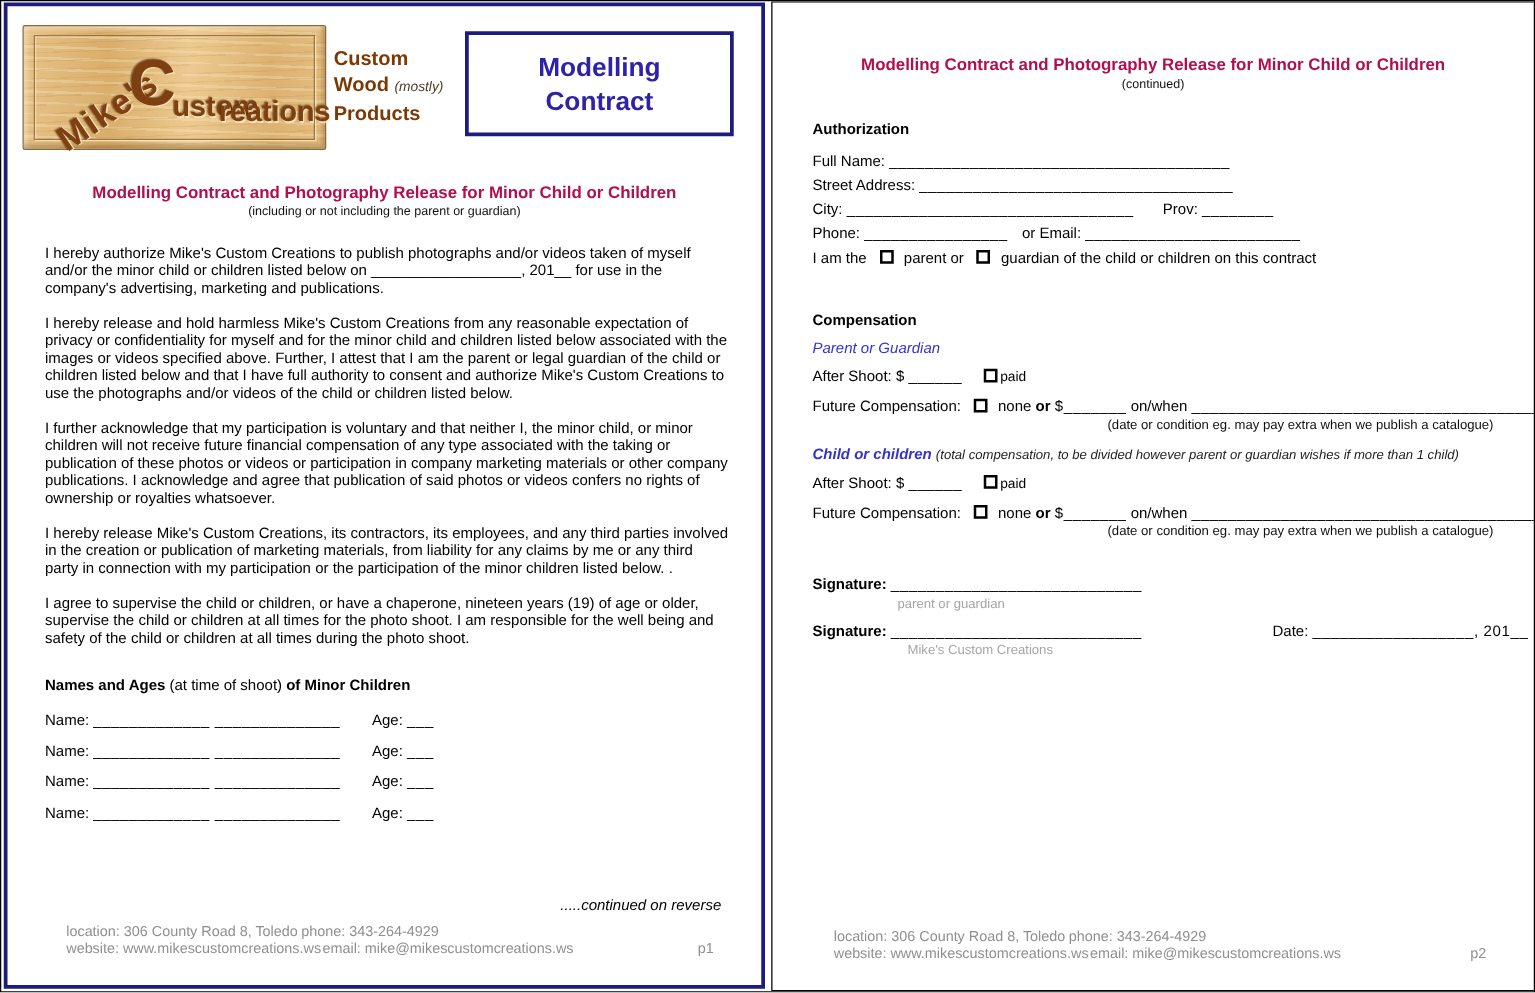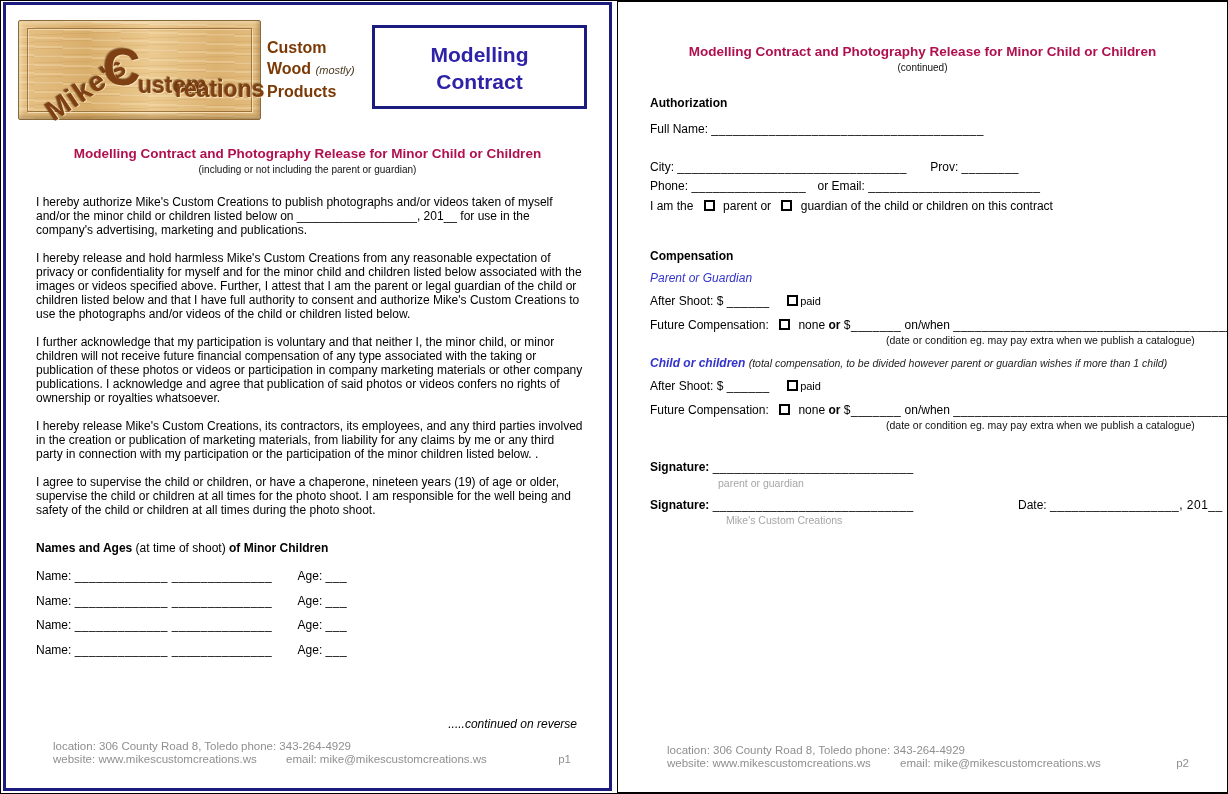--- a/index.html
+++ b/index.html
@@ -64,21 +64,21 @@
   .name-row { margin-bottom:5.5px; line-height:19px; white-space:nowrap; }
   .name-row .age { margin-left:22px; }
 
   .continued { position:absolute; right:32px; top:712px; font-style:italic; font-size:12px; }
 
   
   .footer { position:absolute; left:30px; right:30px; bottom:22px; color:#8f8f8f; font-size:11.5px; line-height:13px; }
   .footer .fline { position:relative; height:13px; }
   .footer .fl { position:absolute; left:17px; }
   .footer .fr1 { position:absolute; left:205px; }
-  .footer .fr2 { position:absolute; left:222px;margin-left:28px; }
+  .footer .fr2 { position:absolute; left:222px; }
   .footer .pageno { position:absolute; right:8px; top:13px; }
 
   
   .p2block { position:absolute; left:32px; right:28px; font-size:12px; white-space:nowrap; }
   .sec-title { font-weight:bold; font-size:12px; }
   .blank { letter-spacing:0.5px; }
 
   .cbx {
     display:inline-block; width:11px; height:11px; border:2px solid #000;
     vertical-align:-1px; margin:0 5px 0 7px; background:#fff;
@@ -181,20 +181,24 @@
   <div class="page page2">
 
     <div class="doc-heading" style="top:42px;">Modelling Contract and Photography Release for Minor Child or Children</div>
     <div class="doc-subheading" style="top:60px;">(continued)</div>
 
     <div class="p2block sec-title" style="top:94px;">Authorization</div>
 
     <div class="p2block" style="top:120px;">
       <span>Full Name:</span>
       <span class="blank">______________________________________</span>
+    </div>
+    <div class="p2block" style="top:139px;">
+      <span>Street Address:</span>
+      <span class="blank">___________________________________</span>
     </div>
     <div class="p2block" style="top:158px;">
       <span>City:</span>
       <span class="blank">________________________________</span>
       <span style="margin-left:20px;">Prov:</span>
       <span class="blank">________</span>
     </div>
     <div class="p2block" style="top:177px;">
       <span>Phone:</span>
       <span class="blank">________________</span>

